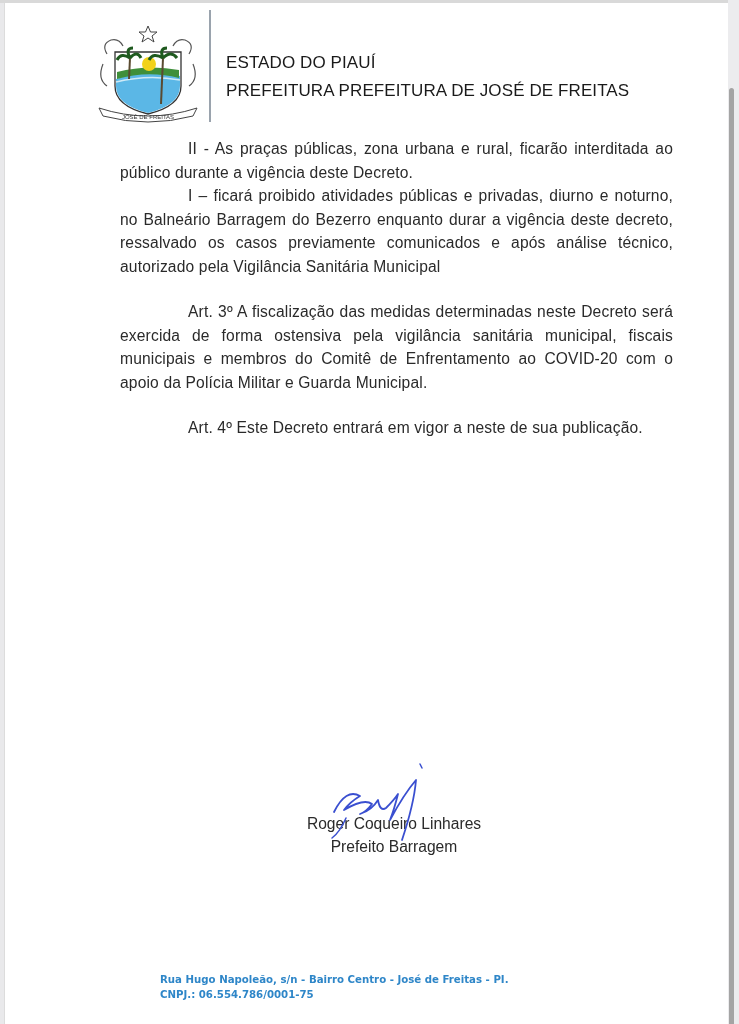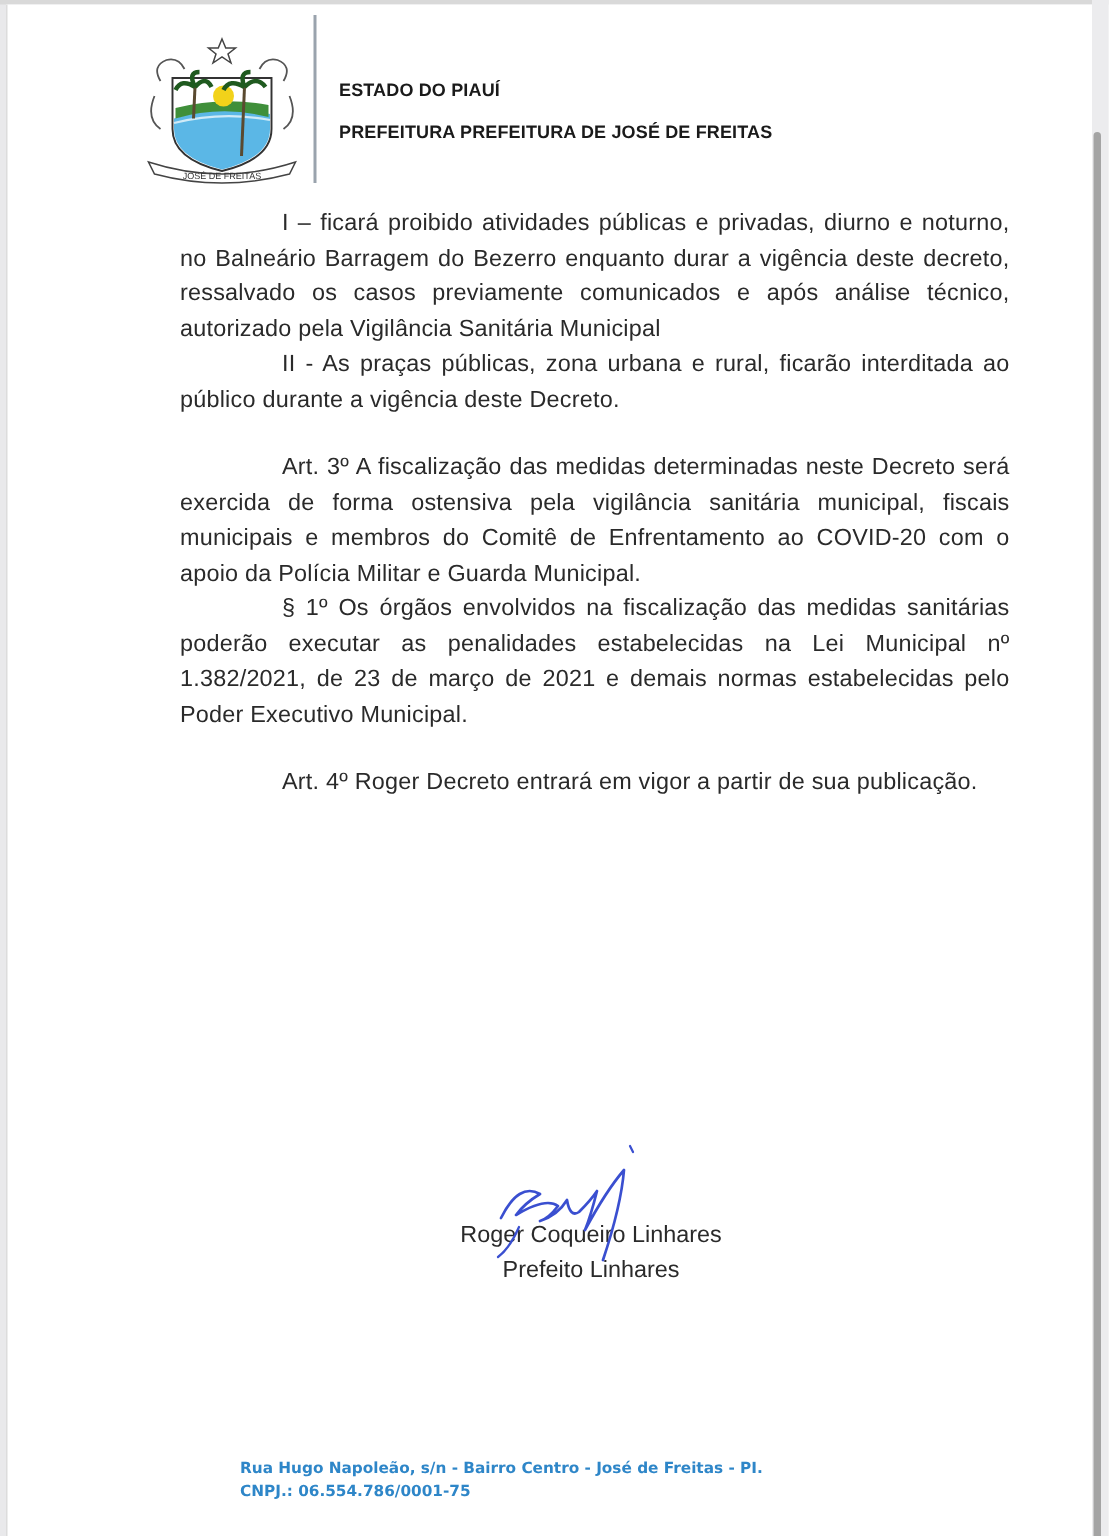--- a/index.html
+++ b/index.html
@@ -21,21 +21,21 @@
     }
     .scroll-thumb {
       position: absolute; left: 729px; top: 88px; width: 5px; height: 936px;
       background: #a4a4a4; border-radius: 3px 3px 0 0;
     }
     .crest { position: absolute; left: 93px; top: 24px; width: 110px; height: 100px; }
     .header-divider {
       position: absolute; left: 209px; top: 10px; width: 2px; height: 112px; background: #9aa3ad;
     }
     .header-line {
-      position: absolute; left: 226px; font-weight: bold; font-size: 12px; color: #1a1a1a;
+      position: absolute; left: 226px; font-weight: normal; font-size: 17px; color: #1a1a1a;
       letter-spacing: 0.1px;
     }
     .h1 { top: 53px; }
     .h2 { top: 81px; }
     .body-text {
       position: absolute; left: 120px; top: 137px; width: 553px;
       font-size: 15.6px; line-height: 23.5px; color: #2a2a2a; text-align: justify;
       letter-spacing: 0.15px;
     }
     .body-text p { margin: 0; text-indent: 68px; }
@@ -73,30 +73,29 @@
   <path d="M68,80 L70,34" stroke="#5a4a30" stroke-width="2"></path>
   <path d="M70,34 Q60,28 56,36 M70,34 Q78,26 84,34 M70,34 Q66,24 74,24" fill="none" stroke="#1f5a1f" stroke-width="3"></path>
   <path d="M6,84 Q55,100 104,84 L100,92 Q55,104 10,92 Z" fill="#fff" stroke="#444" stroke-width="1"></path>
   <text x="55" y="95" font-size="6" text-anchor="middle" fill="#333" font-family="Liberation Sans, sans-serif">JOSÉ DE FREITAS</text>
 </svg>
 <div class="header-divider"></div>
 <div class="header-line h1">ESTADO DO PIAUÍ</div>
 <div class="header-line h2">PREFEITURA PREFEITURA DE JOSÉ DE FREITAS</div>
 
 <div class="body-text">
+  <p>II - As praças públicas, zona urbana e rural, ficarão interditada ao público durante a vigência deste Decreto.</p>
   <p>I – ficará proibido atividades públicas e privadas, diurno e noturno, no Balneário Barragem do Bezerro enquanto durar a vigência deste decreto, ressalvado os casos previamente comunicados e após análise técnico, autorizado pela Vigilância Sanitária Municipal</p>
-  <p>II - As praças públicas, zona urbana e rural, ficarão interditada ao público durante a vigência deste Decreto.</p>
   <p class="gap">Art. 3º A fiscalização das medidas determinadas neste Decreto será exercida de forma ostensiva pela vigilância sanitária municipal, fiscais municipais e membros do Comitê de Enfrentamento ao COVID-20 com o apoio da Polícia Militar e Guarda Municipal.</p>
-  <p>§ 1º Os órgãos envolvidos na fiscalização das medidas sanitárias poderão executar as penalidades estabelecidas na Lei Municipal nº 1.382/2021, de 23 de março de 2021 e demais normas estabelecidas pelo Poder Executivo Municipal.</p>
-  <p class="gap">Art. 4º Roger Decreto entrará em vigor a partir de sua publicação.</p>
+  <p class="gap">Art. 4º Este Decreto entrará em vigor a neste de sua publicação.</p>
 </div>
 
 <div class="sig-block">
   <div>Roger Coqueiro Linhares</div>
-  <div>Prefeito Linhares</div>
+  <div>Prefeito Barragem</div>
 </div>
 <svg class="signature" viewBox="0 0 120 90">
   <path d="M14,52 Q26,28 40,36 Q30,42 24,50 Q44,38 52,44 Q46,52 40,54 Q52,50 58,40 Q60,52 66,48 Q74,40 78,34 Q74,50 70,60 Q84,34 96,20 Q94,44 82,80" fill="none" stroke="#3a4fd0" stroke-width="1.8" stroke-linecap="round" stroke-linejoin="round"></path>
   <path d="M26,58 Q20,72 12,78" fill="none" stroke="#3a4fd0" stroke-width="1.5" stroke-linecap="round"></path>
   <path d="M100,4 L102,8" fill="none" stroke="#3a4fd0" stroke-width="1.5" stroke-linecap="round"></path>
 </svg>
 
 <div class="footer">
   <div>Rua Hugo Napoleão, s/n - Bairro Centro - José de Freitas - PI.</div>
   <div>CNPJ.: 06.554.786/0001-75</div>

